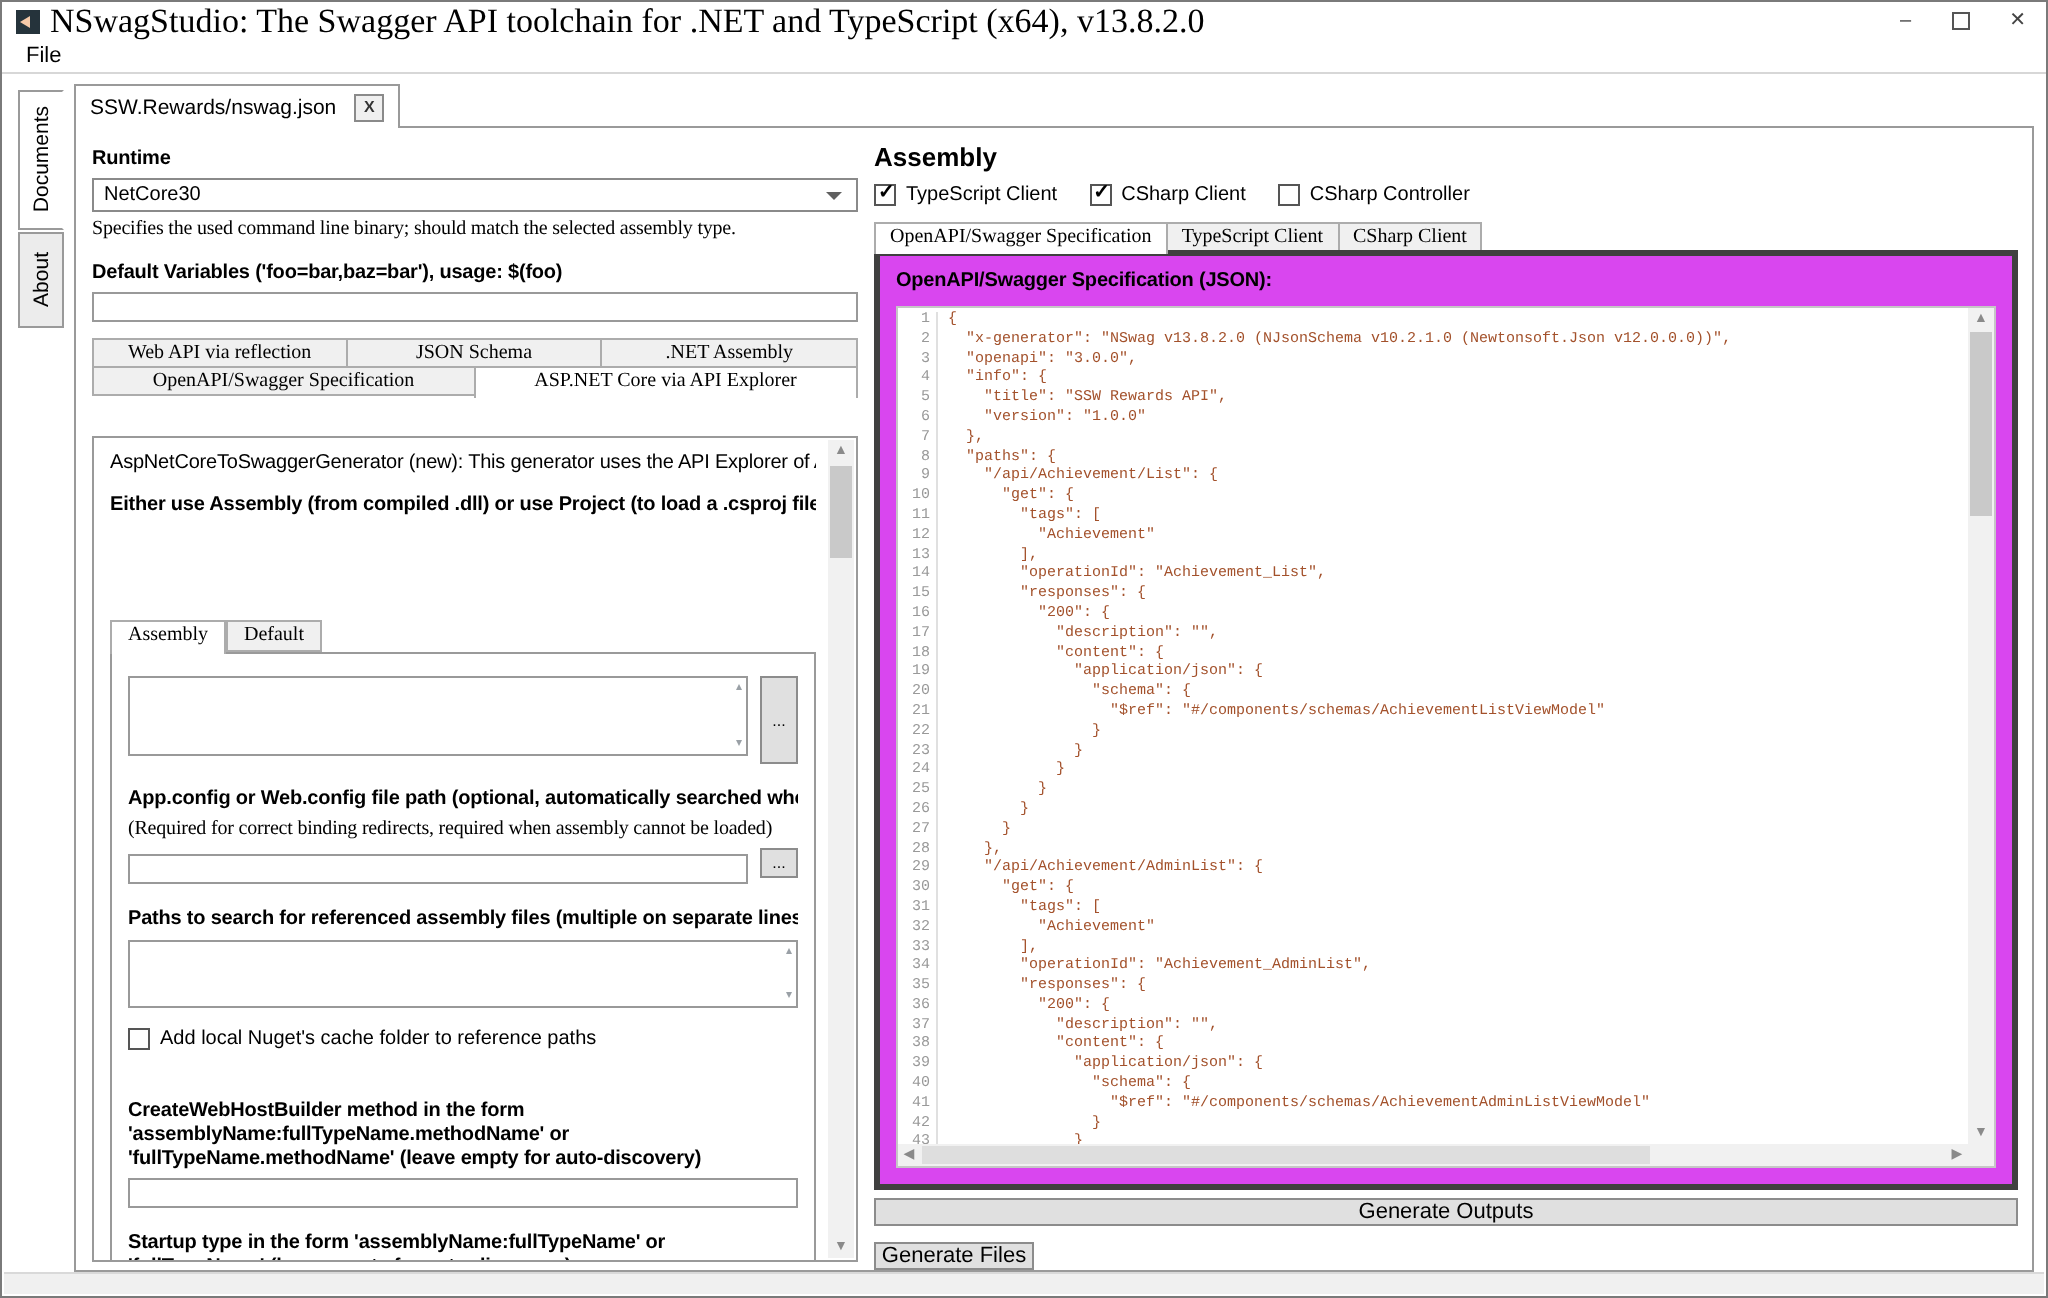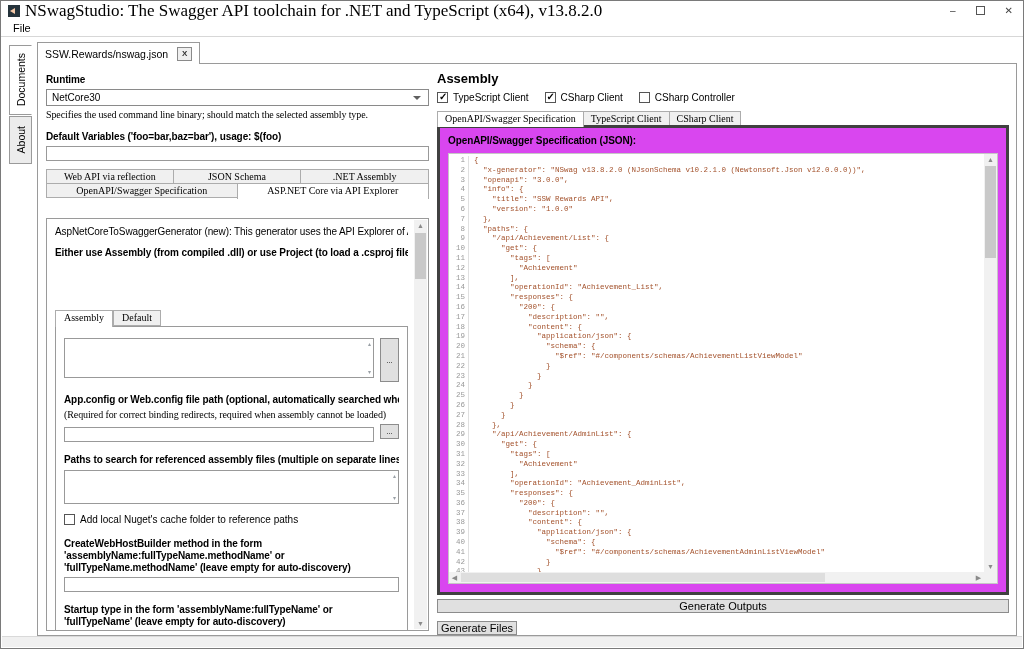--- a/index.html
+++ b/index.html
@@ -192,21 +192,21 @@
             <div class="ta" style="height:34px;margin-top:4px">
               <span class="ar-t">▴</span>
               <span class="ar-b">▾</span>
             </div>
 
             <div class="cb-row" style="margin-top:10px">
               <span class="cb-box"></span>
               <span>Add local Nuget's cache folder to reference paths</span>
             </div>
 
-            <div class="lbl" style="margin-top:12px">CreateWebHostBuilder method in the form 'assemblyName:fullTypeName.methodName' or 'fullTypeName.methodName' (leave empty for auto-discovery)</div>
+            <div class="lbl" style="margin-top:24px">CreateWebHostBuilder method in the form 'assemblyName:fullTypeName.methodName' or 'fullTypeName.methodName' (leave empty for auto-discovery)</div>
             <input class="tb" style="margin-top: 3px;">
 
             <div class="lbl" style="margin-top:12px">Startup type in the form 'assemblyName:fullTypeName' or 'fullTypeName' (leave empty for auto-discovery)</div>
             <input class="tb" style="margin-top: 3px;">
           </div>
 
           <div class="sbv">
             <span class="ar up">▲</span>
             <span class="ar dn">▼</span>
             <span class="thumb" style="top:13px;height:46px"></span>

